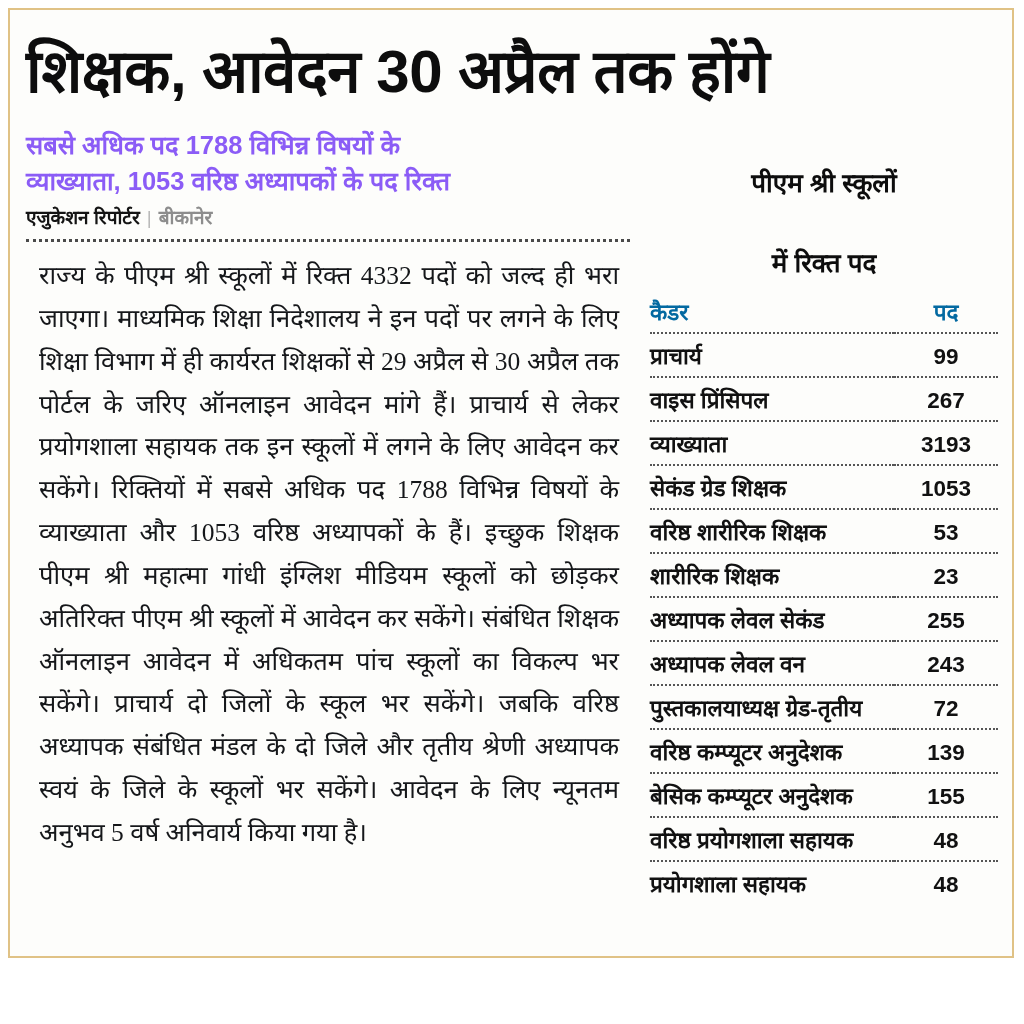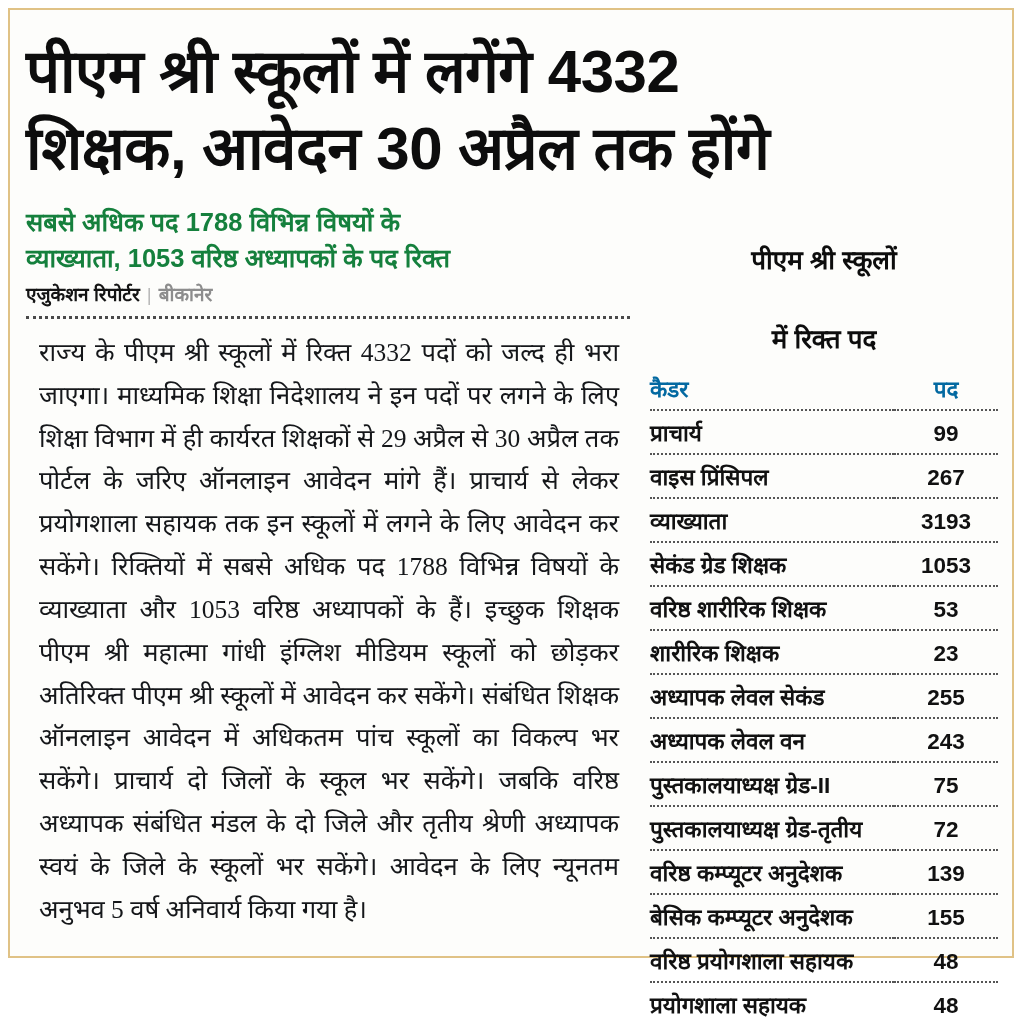--- a/index.html
+++ b/index.html
@@ -59,21 +59,21 @@
     padding: 10px 14px 0 8px;
     box-sizing: border-box;
   }
 
   
   .subhead {
     font-family: "Liberation Sans", "DejaVu Sans", sans-serif;
     font-weight: 700;
     font-size: 25.5px;
     line-height: 1.42;
-    color: #15803d;
+    color: #8b5cf6;
     margin: 8px 0 0 0;
   }
   .subhead-line { display: block; white-space: nowrap; }
 
   
   .byline {
     margin-top: 9px;
     text-align: left;
     font-family: "Liberation Sans", "DejaVu Sans", sans-serif;
     font-weight: 700;
@@ -157,21 +157,20 @@
     font-weight: 700;
     width: 104px;
   }
 </style>
 </head>
 <body>
 
 <div id="clipping">
 
   <h1 class="headline">
-    <span class="headline-line">पीएम श्री स्कूलों में लगेंगे 4332</span>
     <span class="headline-line">शिक्षक, आवेदन 30 अप्रैल तक होंगे</span>
   </h1>
 
   <div class="columns">
 
     <div class="col-left">
 
       <h2 class="subhead">
         <span class="subhead-line">सबसे अधिक पद 1788 विभिन्न विषयों के</span>
         <span class="subhead-line">व्याख्याता, 1053 वरिष्ठ अध्यापकों के पद रिक्त</span>
@@ -230,24 +229,20 @@
             </tr>
             <tr>
               <td class="td-cadre">अध्यापक लेवल सेकंड</td>
               <td class="td-posts">255</td>
             </tr>
             <tr>
               <td class="td-cadre">अध्यापक लेवल वन</td>
               <td class="td-posts">243</td>
             </tr>
             <tr>
-              <td class="td-cadre">पुस्तकालयाध्यक्ष ग्रेड-II</td>
-              <td class="td-posts">75</td>
-            </tr>
-            <tr>
               <td class="td-cadre">पुस्तकालयाध्यक्ष ग्रेड-तृतीय</td>
               <td class="td-posts">72</td>
             </tr>
             <tr>
               <td class="td-cadre">वरिष्ठ कम्प्यूटर अनुदेशक</td>
               <td class="td-posts">139</td>
             </tr>
             <tr>
               <td class="td-cadre">बेसिक कम्प्यूटर अनुदेशक</td>
               <td class="td-posts">155</td>

